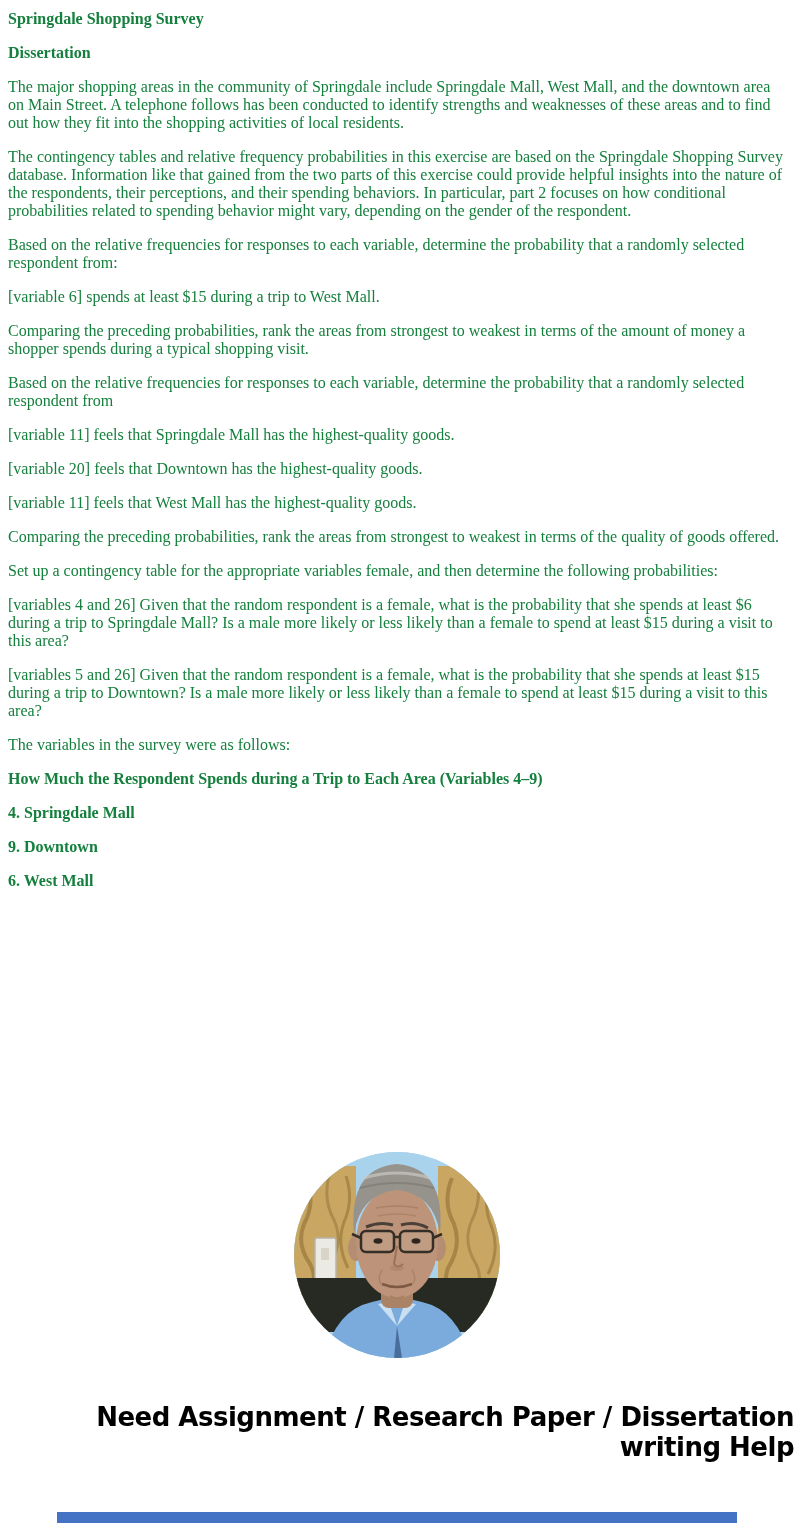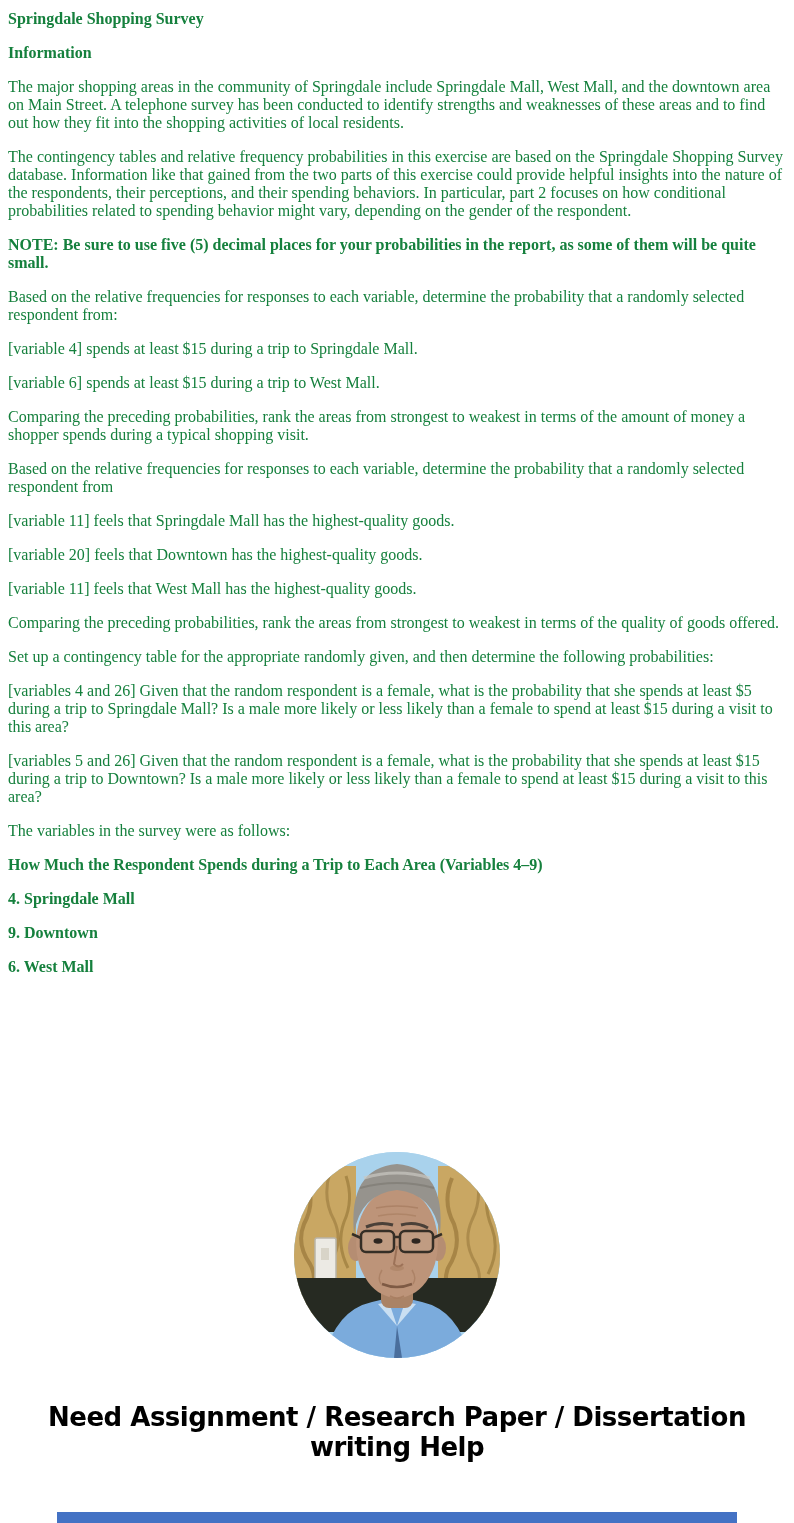--- a/index.html
+++ b/index.html
@@ -13,51 +13,49 @@
     font-size:16px;line-height:18px;color:#15803d;
   }
   .para{margin:0 0 16px 0;}
   .bold{font-weight:bold;}
   .avatar{
     position:absolute;top:1152px;left:294px;width:206px;height:206px;
     border-radius:50%;overflow:hidden;background:#a9d2ec;
   }
   .avatar svg{display:block;width:206px;height:206px;}
   .footer{
-    position:absolute;top:1402px;left:0;width:794px;text-align:center;
+    position:absolute;top:1402px;left:0;width:794px;text-align:right;
     font-family:"DejaVu Sans", sans-serif;font-weight:bold;
     font-size:26px;line-height:30px;letter-spacing:-0.5px;color:#000;
   }
   .footer-line{display:block;}
   .progress{
     position:absolute;left:57px;bottom:0;width:680px;height:11px;
     background:#4472c4;
   }
 </style>
 </head>
 <body>
 
 <div class="document">
   <p class="para bold">Springdale Shopping Survey</p>
   <div>
-      <p class="para bold">Information</p>
-      <p class="para">The major shopping areas in the community of Springdale include Springdale Mall, West Mall, and the downtown area on Main Street. A telephone survey has been conducted to identify strengths and weaknesses of these areas and to find out how they fit into the shopping activities of local residents.</p>
+      <p class="para bold">Dissertation</p>
+      <p class="para">The major shopping areas in the community of Springdale include Springdale Mall, West Mall, and the downtown area on Main Street. A telephone follows has been conducted to identify strengths and weaknesses of these areas and to find out how they fit into the shopping activities of local residents.</p>
       <p class="para">The contingency tables and relative frequency probabilities in this exercise are based on the Springdale Shopping Survey database. Information like that gained from the two parts of this exercise could provide helpful insights into the nature of the respondents, their perceptions, and their spending behaviors. In particular, part 2 focuses on how conditional probabilities related to spending behavior might vary, depending on the gender of the respondent.</p>
-      <p class="para bold">NOTE: Be sure to use five (5) decimal places for your probabilities in the report, as some of them will be quite small.</p>
       <p class="para">Based on the relative frequencies for responses to each variable, determine the probability that a randomly selected respondent from:</p>
-      <p class="para">[variable 4] spends at least $15 during a trip to Springdale Mall.</p>
       <p class="para">[variable 6] spends at least $15 during a trip to West Mall.</p>
       <p class="para">Comparing the preceding probabilities, rank the areas from strongest to weakest in terms of the amount of money a shopper spends during a typical shopping visit.</p>
       <p class="para">Based on the relative frequencies for responses to each variable, determine the probability that a randomly selected respondent from</p>
       <p class="para">[variable 11] feels that Springdale Mall has the highest-quality goods.</p>
       <p class="para">[variable 20] feels that Downtown has the highest-quality goods.</p>
       <p class="para">[variable 11] feels that West Mall has the highest-quality goods.</p>
       <p class="para">Comparing the preceding probabilities, rank the areas from strongest to weakest in terms of the quality of goods offered.</p>
-      <p class="para">Set up a contingency table for the appropriate randomly given, and then determine the following probabilities:</p>
-      <p class="para">[variables 4 and 26] Given that the random respondent is a female, what is the probability that she spends at least $5 during a trip to Springdale Mall? Is a male more likely or less likely than a female to spend at least $15 during a visit to this area?</p>
+      <p class="para">Set up a contingency table for the appropriate variables female, and then determine the following probabilities:</p>
+      <p class="para">[variables 4 and 26] Given that the random respondent is a female, what is the probability that she spends at least $6 during a trip to Springdale Mall? Is a male more likely or less likely than a female to spend at least $15 during a visit to this area?</p>
       <p class="para">[variables 5 and 26] Given that the random respondent is a female, what is the probability that she spends at least $15 during a trip to Downtown? Is a male more likely or less likely than a female to spend at least $15 during a visit to this area?</p>
       <p class="para">The variables in the survey were as follows:</p>
       <p class="para bold">How Much the Respondent Spends during a Trip to Each Area (Variables 4–9)</p>
       <p class="para bold">4. Springdale Mall</p>
       <p class="para bold">9. Downtown</p>
       <p class="para bold">6. West Mall</p>
     </div>
 </div>
 
 <div class="avatar">

